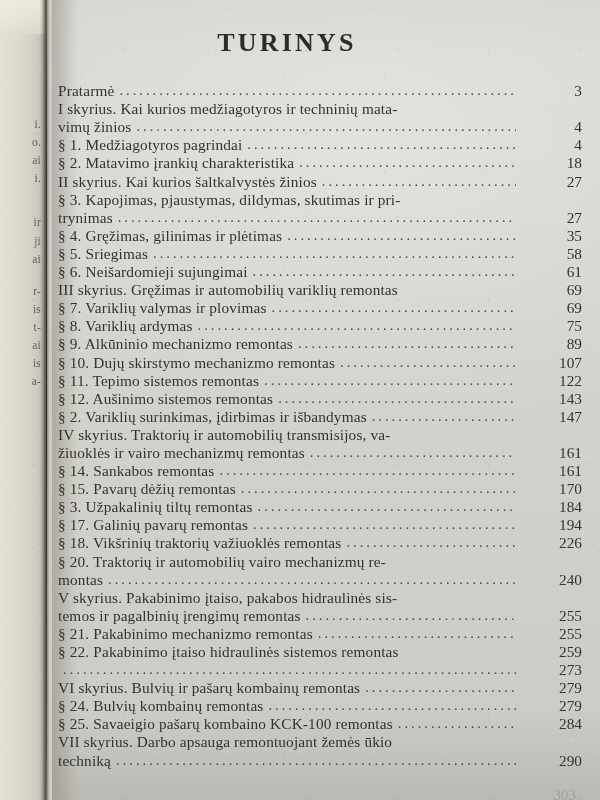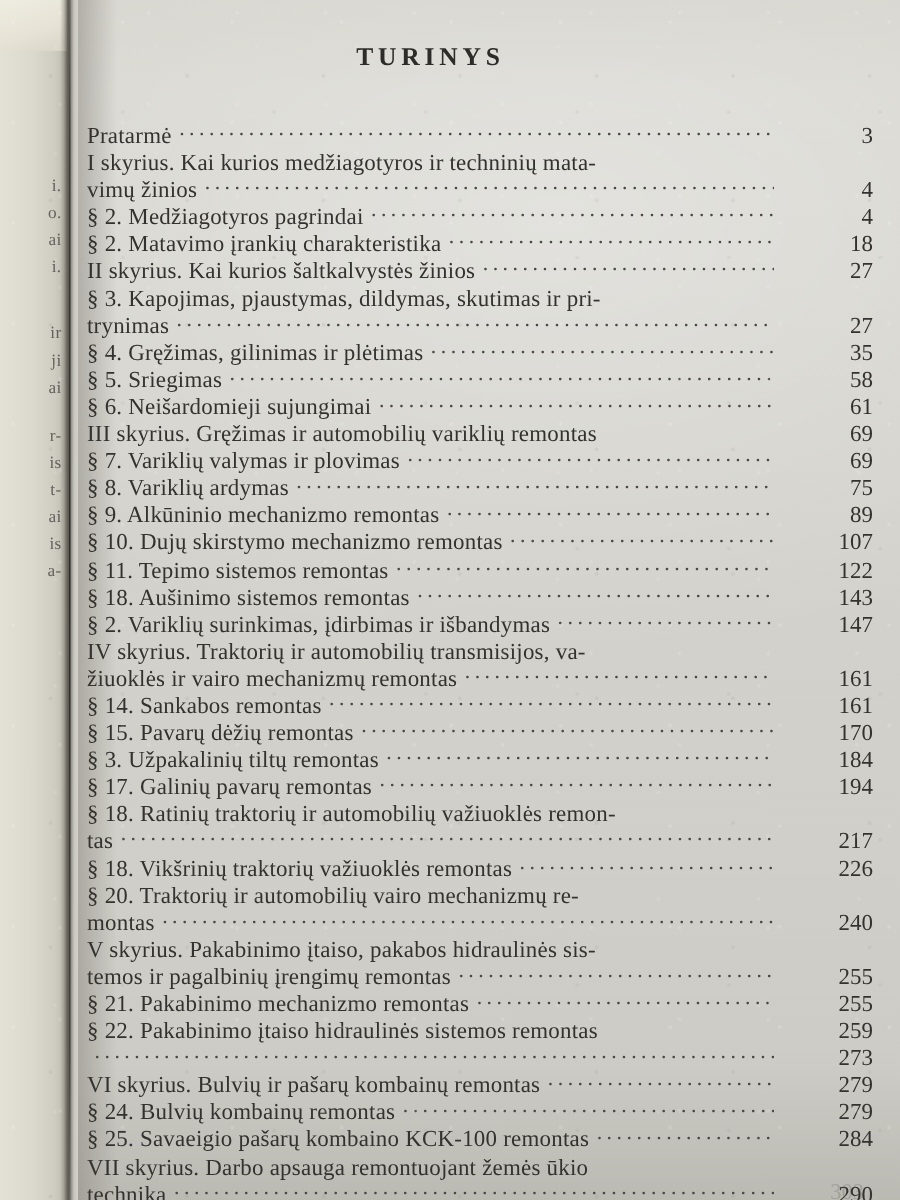--- a/index.html
+++ b/index.html
@@ -110,41 +110,41 @@
       radial-gradient(circle at 55% 44%, rgba(255,255,255,.32) 0 1px, transparent 1.5px);
     background-size: 73px 67px, 91px 83px, 59px 61px, 101px 97px, 67px 71px;
   }
 
   
   #toc-title {
     position: absolute;
     left: 0; top: 28px;
     width: 470px;
     text-align: center;
-    font-size: 17px;
+    font-size: 26px;
     font-weight: bold;
     letter-spacing: 3.2px;
     color: #2e2c29;
     font-family: "Liberation Serif", "DejaVu Serif", serif;
   }
 
   
   #toc-list {
     position: absolute;
     left: 6px;
     top: 82px;
     width: 536px;
   }
   .entry {
     position: relative;
     min-height: 18.1px;
   }
   .eline {
     display: flex;
-    align-items: flex-start;
+    align-items: flex-end;
     height: 18.1px;
     white-space: nowrap;
   }
   .etext {
     font-size: 15.3px;
     color: #34322e;
     letter-spacing: .15px;
     flex: 0 0 auto;
     font-family: "Liberation Serif", "DejaVu Serif", serif;
   }
@@ -221,21 +221,21 @@
             <span class="pnum blank">000</span>
           </div>
           <div class="eline">
             <span class="etext">vimų žinios</span>
             <span class="leader"></span>
             <span class="pnum">4</span>
           </div>
         </div>
         <div class="entry">
           <div class="eline">
-            <span class="etext">§ 2. Medžiagotyros pagrindai</span>
+            <span class="etext">§ 1. Medžiagotyros pagrindai</span>
             <span class="leader"></span>
             <span class="pnum">4</span>
           </div>
         </div>
         <div class="entry">
           <div class="eline">
             <span class="etext">§ 2. Matavimo įrankių charakteristika</span>
             <span class="leader"></span>
             <span class="pnum">18</span>
           </div>
@@ -316,21 +316,21 @@
         </div>
         <div class="entry">
           <div class="eline">
             <span class="etext">§ 11. Tepimo sistemos remontas</span>
             <span class="leader"></span>
             <span class="pnum">122</span>
           </div>
         </div>
         <div class="entry">
           <div class="eline">
-            <span class="etext">§ 18. Aušinimo sistemos remontas</span>
+            <span class="etext">§ 12. Aušinimo sistemos remontas</span>
             <span class="leader"></span>
             <span class="pnum">143</span>
           </div>
         </div>
         <div class="entry">
           <div class="eline">
             <span class="etext">§ 2. Variklių surinkimas, įdirbimas ir išbandymas</span>
             <span class="leader"></span>
             <span class="pnum">147</span>
           </div>
@@ -365,31 +365,20 @@
             <span class="etext">§ 3. Užpakalinių tiltų remontas</span>
             <span class="leader"></span>
             <span class="pnum">184</span>
           </div>
         </div>
         <div class="entry">
           <div class="eline">
             <span class="etext">§ 17. Galinių pavarų remontas</span>
             <span class="leader"></span>
             <span class="pnum">194</span>
-          </div>
-        </div>
-        <div class="entry">
-          <div class="eline just">
-            <span class="etext">§ 18. Ratinių traktorių ir automobilių važiuoklės remon-</span>
-            <span class="pnum blank">000</span>
-          </div>
-          <div class="eline">
-            <span class="etext">tas</span>
-            <span class="leader"></span>
-            <span class="pnum">217</span>
           </div>
         </div>
         <div class="entry">
           <div class="eline">
             <span class="etext">§ 18. Vikšrinių traktorių važiuoklės remontas</span>
             <span class="leader"></span>
             <span class="pnum">226</span>
           </div>
         </div>
         <div class="entry">

